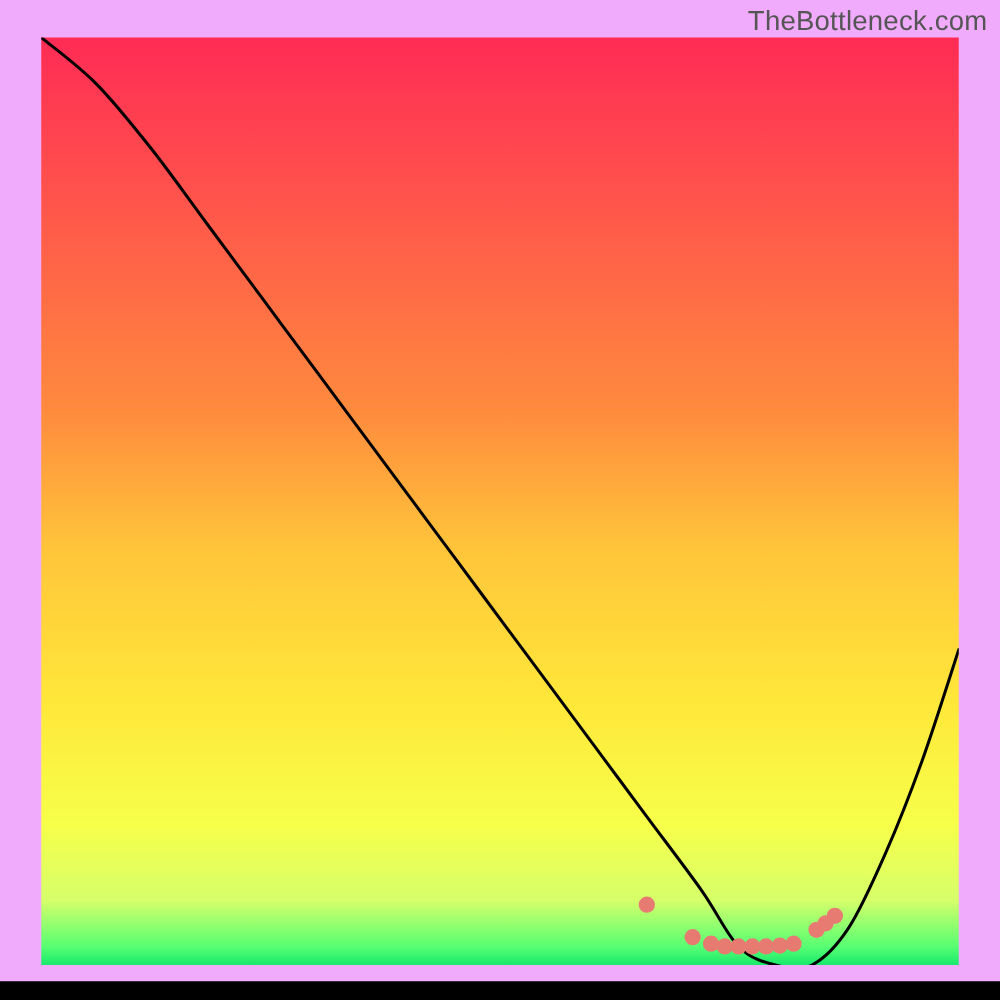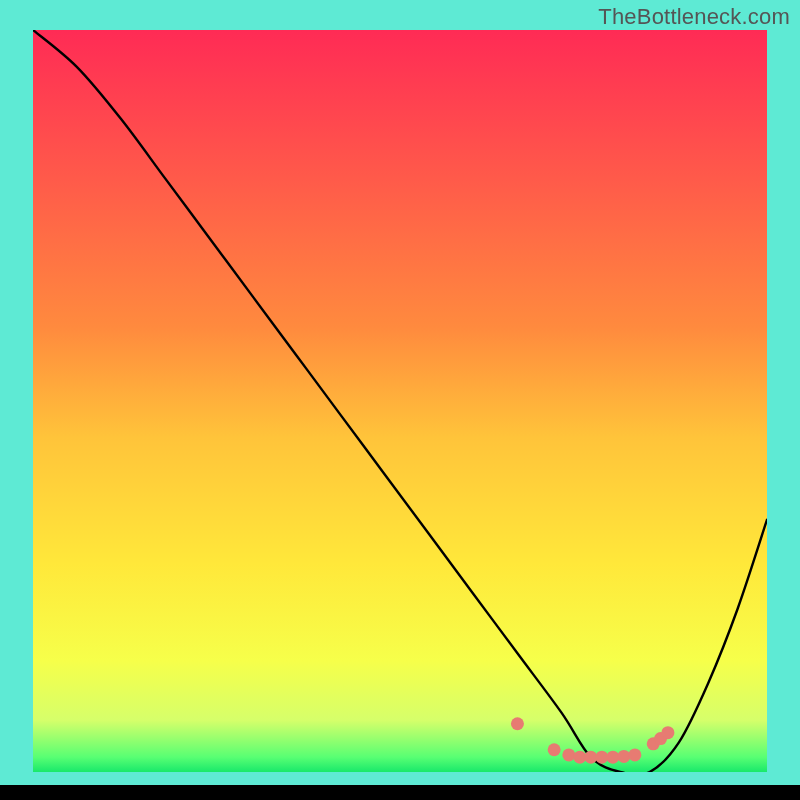--- a/index.html
+++ b/index.html
@@ -10,21 +10,21 @@
     background: #000;
     overflow: hidden;
     font-family: Arial, Helvetica, sans-serif;
   }
   .frame {
     position: absolute;
     top: 0;
     left: 0;
     width: 800px;
     height: 785px;
-    background: #5eead4;
+    background: #f0abfc;
   }
   .watermark {
     position: absolute;
     top: 4px;
     right: 10px;
     color: #555;
     font-size: 22px;
     font-weight: 500;
     letter-spacing: 0.2px;
   }

